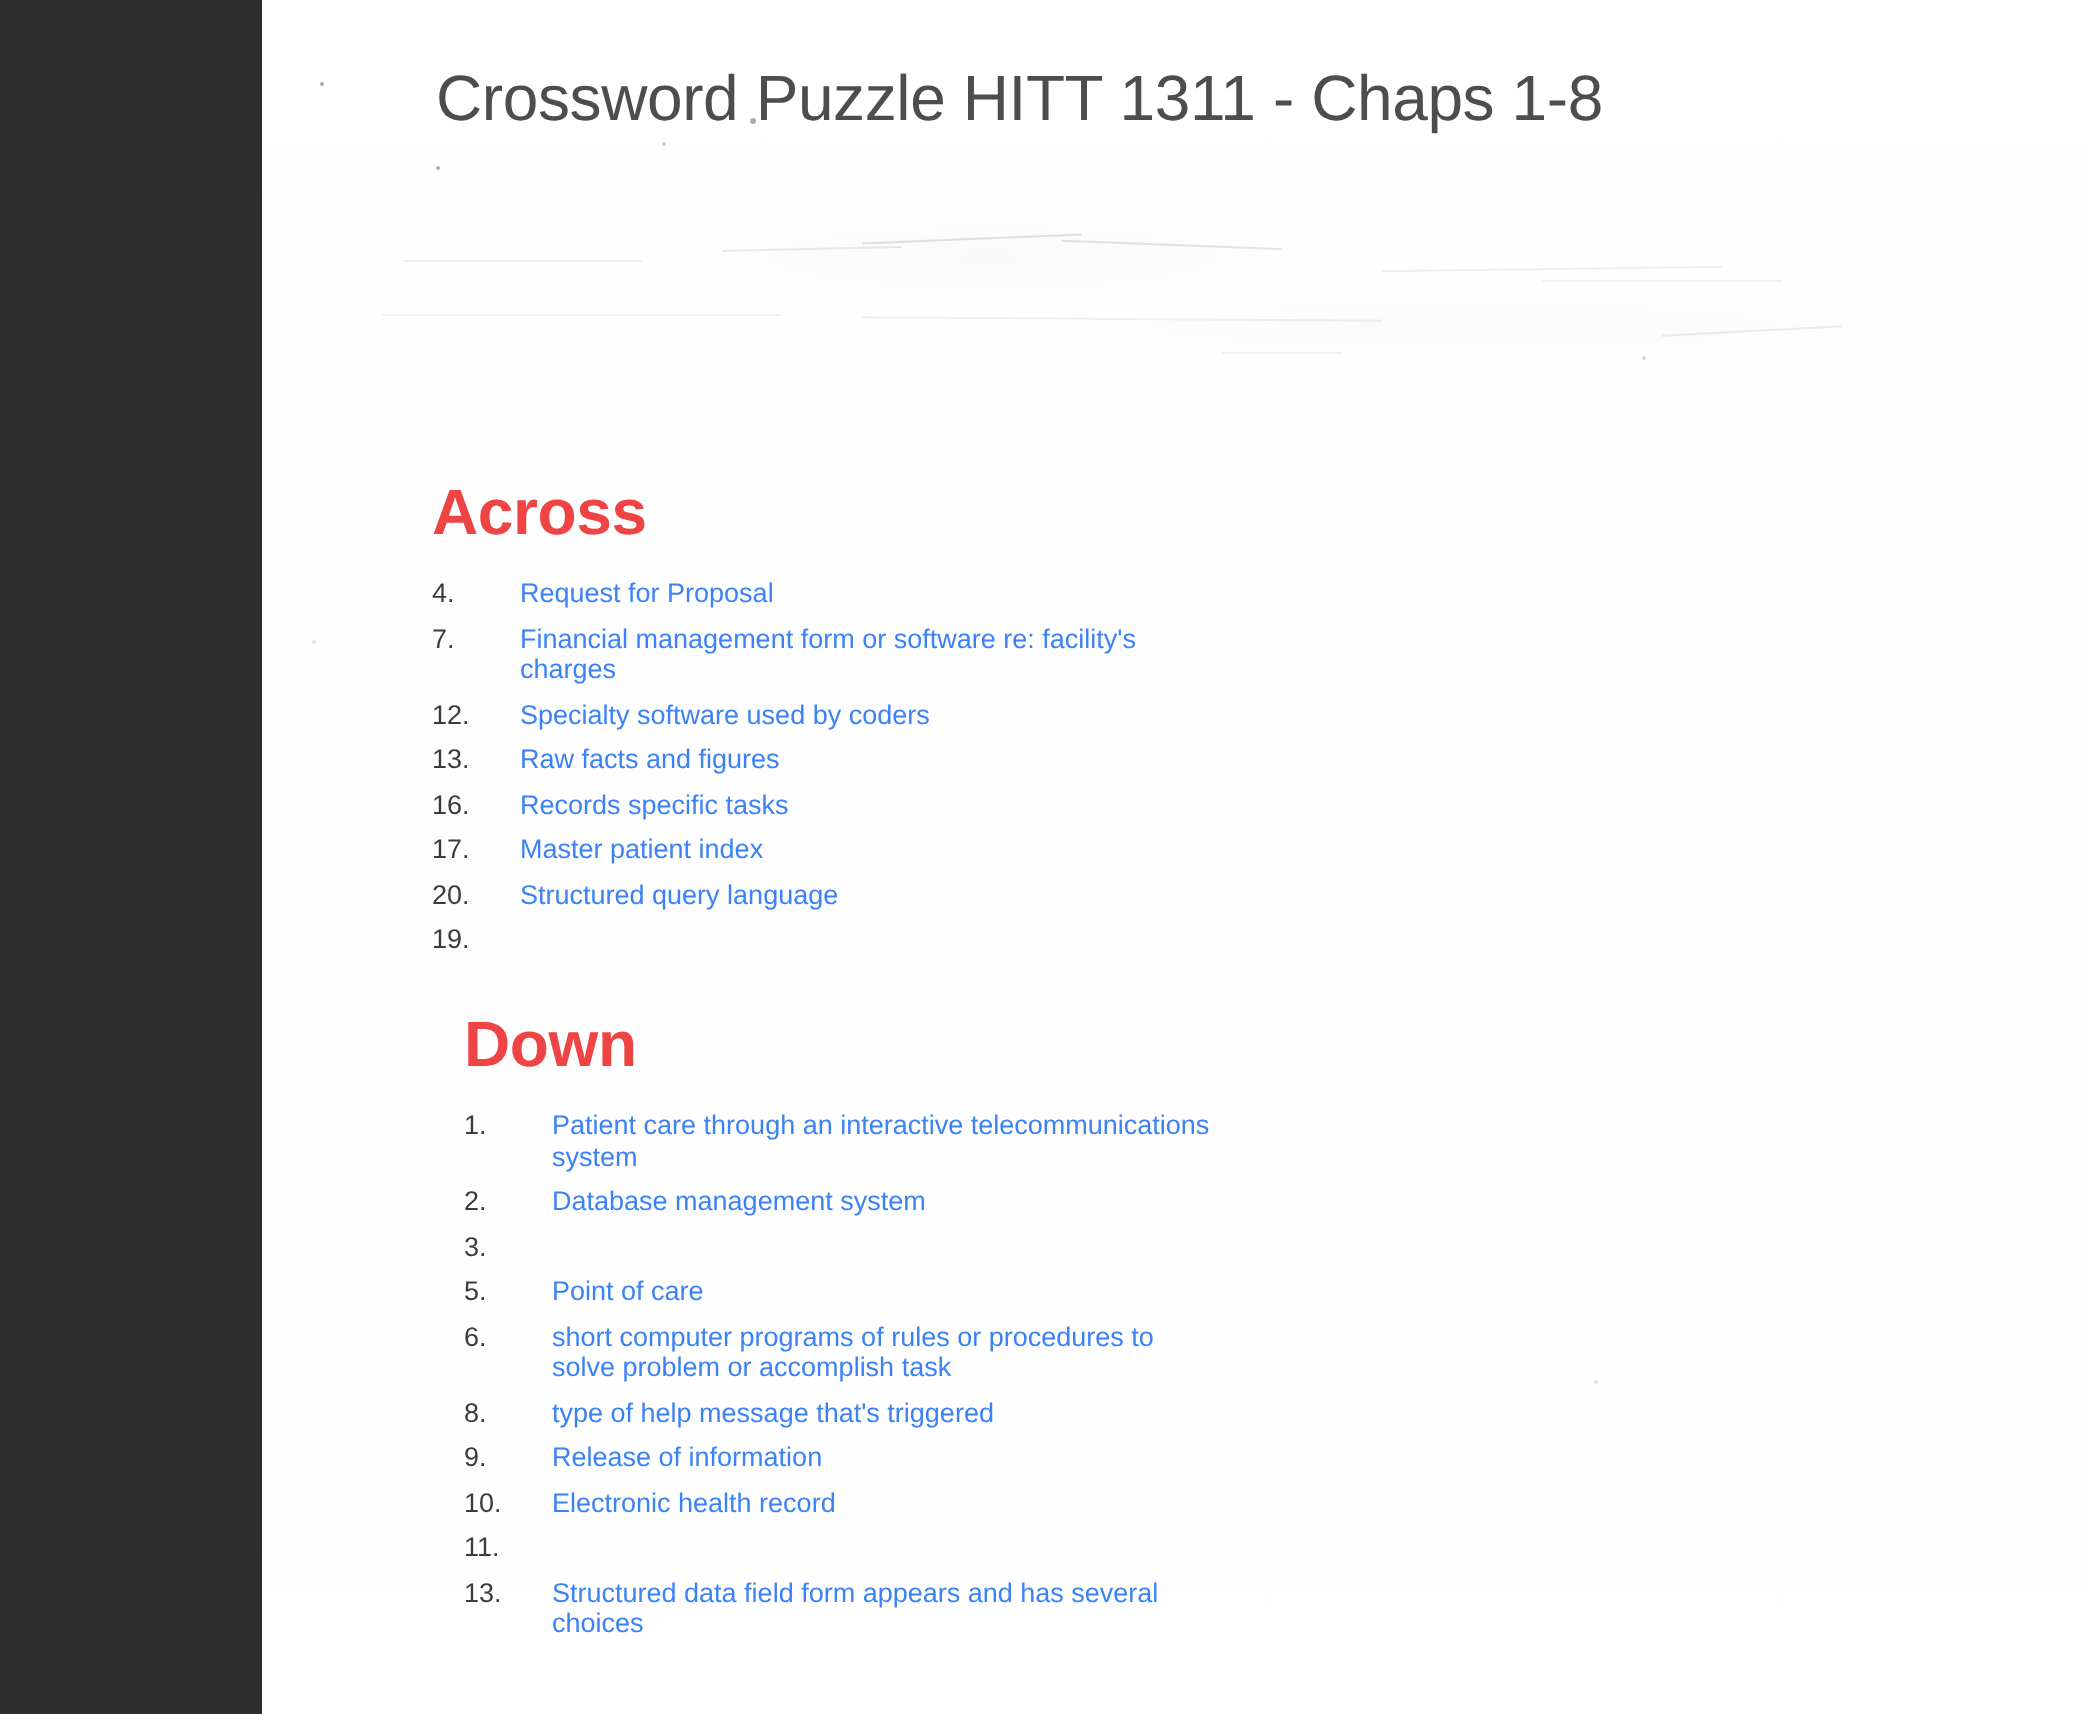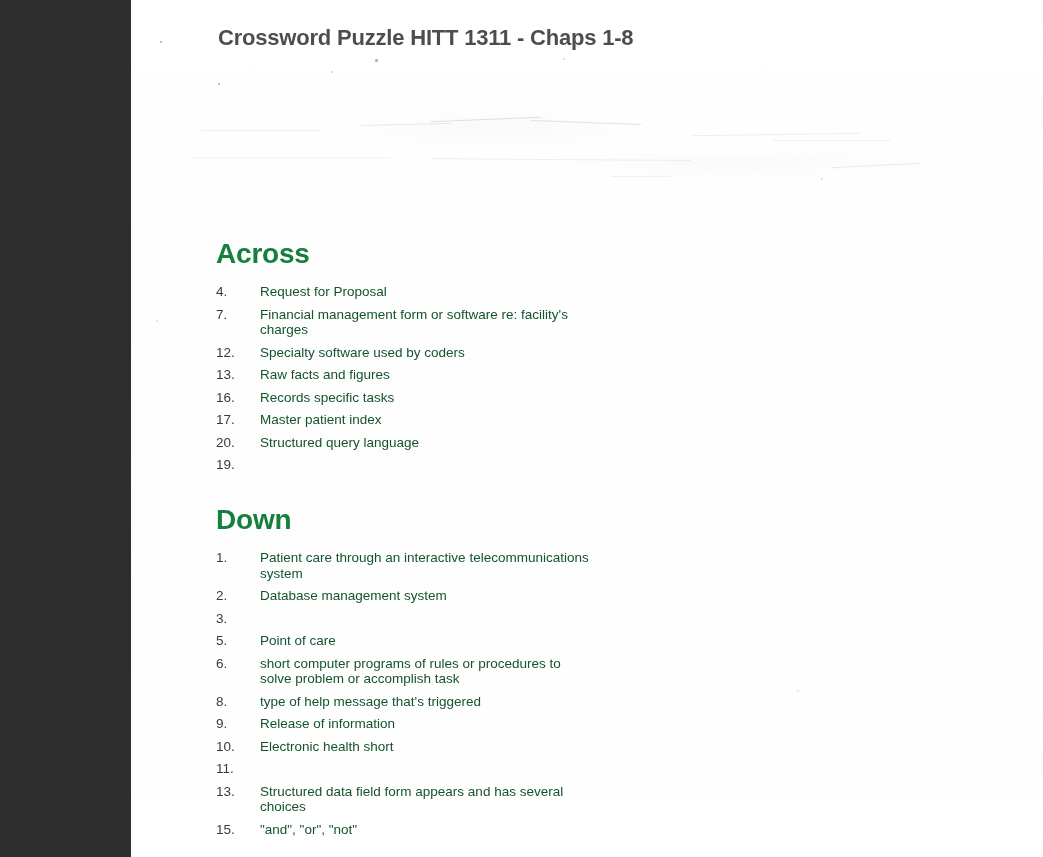--- a/index.html
+++ b/index.html
@@ -71,39 +71,39 @@
     left: 0;
     top: 0;
     width: 912px;
     height: 857px;
   }
 
   #doc-title {
     position: absolute;
     left: 87px;
     top: 10px;
-    font-size: 22px;
-    font-weight: bold;
+    font-size: 32px;
+    font-weight: normal;
     color: #4d4d4d;
     letter-spacing: -0.2px;
     white-space: nowrap;
   }
 
   .clue-section {
     position: absolute;
     left: 85px;
     width: 400px;
   }
   #across-section { top: 238px; }
-  #down-section  { top: 504px; }
+  #down-section  { top: 504px; margin-left: 16px; }
 
   .section-heading {
-    font-size: 28px;
+    font-size: 32px;
     font-weight: bold;
-    color: #15803d;
+    color: #ef4444;
     margin: 0 0 14px 0;
     letter-spacing: -0.2px;
   }
 
   .clue-list {
     list-style: none;
     margin: 0;
     padding: 0;
   }
   .clue-item {
@@ -115,21 +115,21 @@
     color: #3b3b3b;
   }
   .clue-num {
     flex: 0 0 auto;
     width: 44px;
     color: #3b3b3b;
   }
   .clue-text {
     flex: 1 1 auto;
     max-width: 330px;
-    color: #14532d;
+    color: #3b82f6;
   }
 </style>
 </head>
 <body>
 
 <div id="viewer">
 
   <div id="left-gutter"></div>
 
   <div id="page-sheet">
@@ -221,31 +221,27 @@
           <li class="clue-item">
             <span class="clue-num">8.</span>
             <span class="clue-text">type of help message that's triggered</span>
           </li>
           <li class="clue-item">
             <span class="clue-num">9.</span>
             <span class="clue-text">Release of information</span>
           </li>
           <li class="clue-item">
             <span class="clue-num">10.</span>
-            <span class="clue-text">Electronic health short</span>
+            <span class="clue-text">Electronic health record</span>
           </li>
           <li class="clue-item">
             <span class="clue-num">11.</span>
           </li>
           <li class="clue-item">
             <span class="clue-num">13.</span>
             <span class="clue-text">Structured data field form appears and has several choices</span>
-          </li>
-          <li class="clue-item">
-            <span class="clue-num">15.</span>
-            <span class="clue-text">"and", "or", "not"</span>
           </li>
         </ul>
       </section>
 
     </div>
   </div>
 </div>
 
 </body></html>

